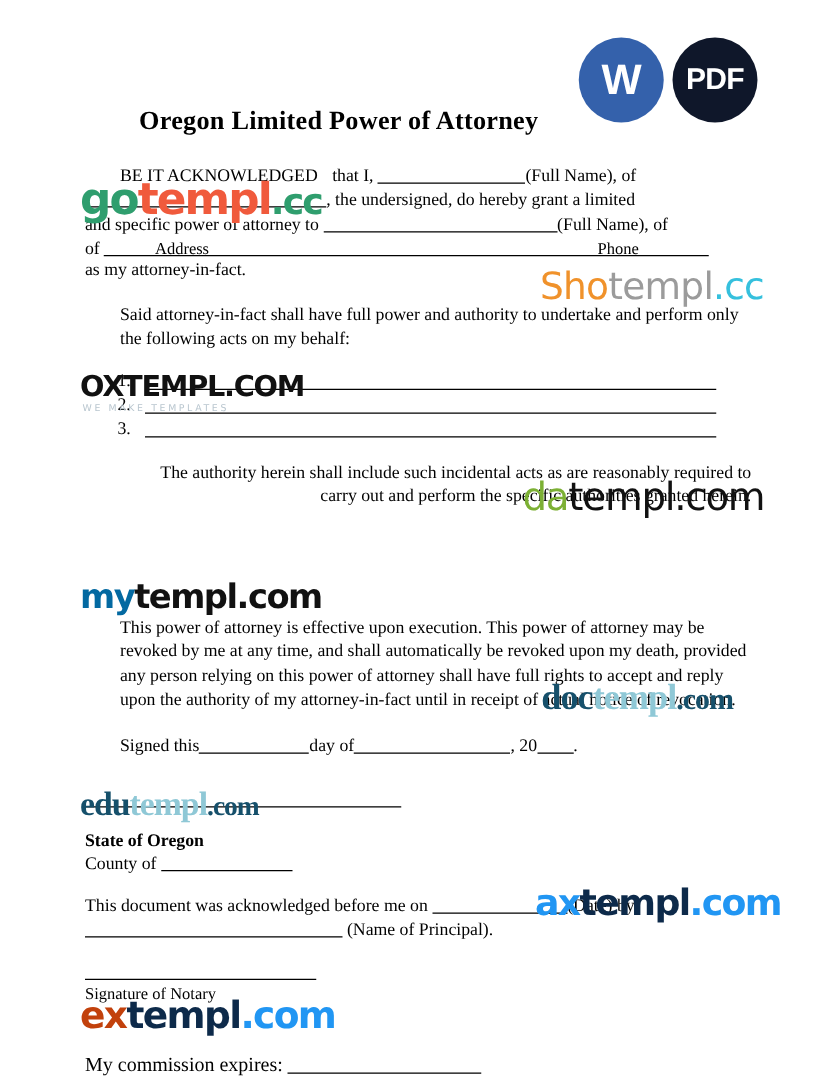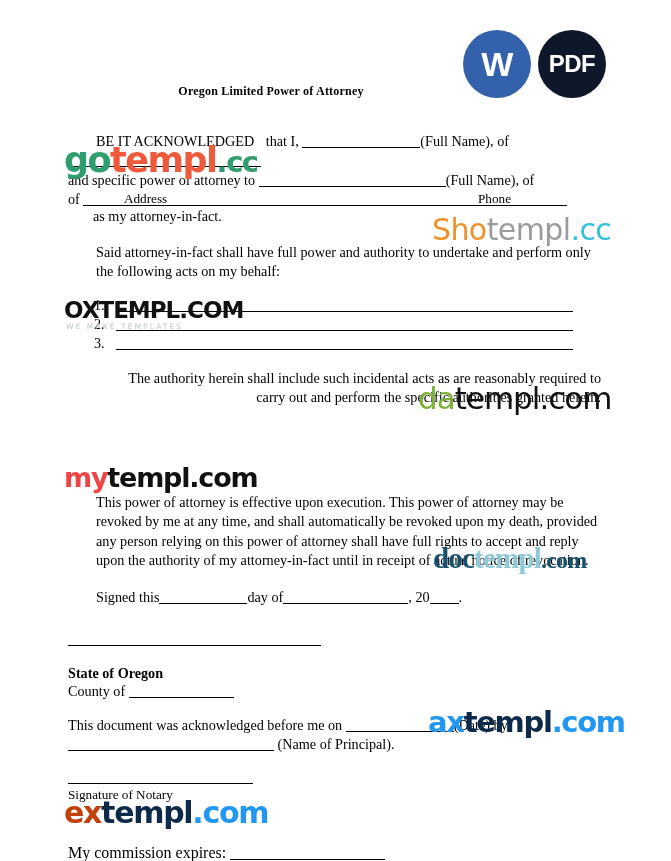--- a/index.html
+++ b/index.html
@@ -41,21 +41,21 @@
   .badge-w { background: #3461ab; font-size: 34px; }
   .badge-pdf { background: #0f172a; font-size: 24px; }
 
   
   .doc-title {
     position: absolute;
     top: 84px;
     left: 0;
     width: 542px;
     text-align: center;
-    font-size: 12px;
+    font-size: 21px;
     font-weight: bold;
     letter-spacing: 0.2px;
     z-index: 10;
   }
 
   .para {
     position: absolute;
     left: 68px;
     width: 505px;
     font-size: 14.2px;
@@ -143,33 +143,33 @@
       <span>PDF</span>
     </div>
   </div>
 
   <div class="doc-title">Oregon Limited Power of Attorney</div>
 
   <div class="para" style="top:132px;">
     <span class="indent">BE IT ACKNOWLEDGED</span>
     <span style="padding-left:8px">that I,</span>
     <span class="ln" style="width:118px"></span><span>(Full Name), of</span><br>
-    <span class="ln" style="width:193px"></span><br>
+    <span class="ln" style="width:193px"></span><span>, the undersigned, do hereby grant a limited</span><br>
     <span>and specific power of attorney to</span>
     <span class="ln" style="width:187px"></span><span>(Full Name), of</span><br>
     <span>of</span>
     <span class="ln" style="width:484px"></span>
   </div>
 
   <div class="label-row" style="top:191px;">
     <span class="lab-left">Address</span>
     <span class="lab-right">Phone</span>
   </div>
 
-  <div class="para" style="top:207px;margin-left:25px;">
+  <div class="para" style="top:207px;">
     <span>as my attorney-in-fact.</span>
   </div>
 
   <div class="para indent" style="top:243px;">Said attorney-in-fact shall have full power and authority to undertake and perform only the following acts on my behalf:</div>
 
   <div class="numlist" style="top:297px;">
     <div class="item">
       <span class="num">1.</span>
       <span class="rule"></span>
     </div>
@@ -226,27 +226,30 @@
   <div class="wm bold" style="left:64px; top:299px; font-size:23px; letter-spacing:-1px; color:#111111;">
     <span>OXTEMPL.COM</span>
   </div>
   <div class="wm-sub" style="left:66px; top:322px; font-size:7.5px; color:#b9c6cf;">WE MAKE TEMPLATES</div>
 
   <div class="wm" style="left:418px; top:383px; font-size:31px; letter-spacing:-1px;">
     <span style="color:#7cb034">da</span><span style="color:#111111">templ.com</span>
   </div>
 
   <div class="wm bold" style="left:64px; top:464px; font-size:27px; letter-spacing:-1.2px;">
-    <span style="color:#ef4444">my</span><span style="color:#111111">templ.com</span>
+    <span style="color:#0369a1">my</span><span style="color:#111111">templ.com</span>
   </div>
 
   <div class="wm bold serifwm" style="left:433px; top:544px; font-size:29px; letter-spacing:-0.8px;">
     <span style="color:#16506b">doc</span><span style="color:#8fc8d6">templ</span><span style="color:#16506b; font-size:24px;">.com</span>
   </div>
 
+  <div class="wm bold serifwm" style="left:64px; top:630px; font-size:27px; letter-spacing:-0.8px;">
+    <span style="color:#16506b">edu</span><span style="color:#8fc8d6">templ</span><span style="color:#16506b; font-size:22px;">.com</span>
+  </div>
 
   <div class="wm bold" style="left:428px; top:708px; font-size:29px; letter-spacing:-1.3px;">
     <span style="color:#2196f3">ax</span><span style="color:#0d2a4a">templ</span><span style="color:#2196f3">.com</span>
   </div>
 
   <div class="wm bold" style="left:64px; top:798px; font-size:30px; letter-spacing:-1.3px;">
     <span style="color:#c2410c">ex</span><span style="color:#0d2a4a">templ</span><span style="color:#2196f3">.com</span>
   </div>
 
 </div>

